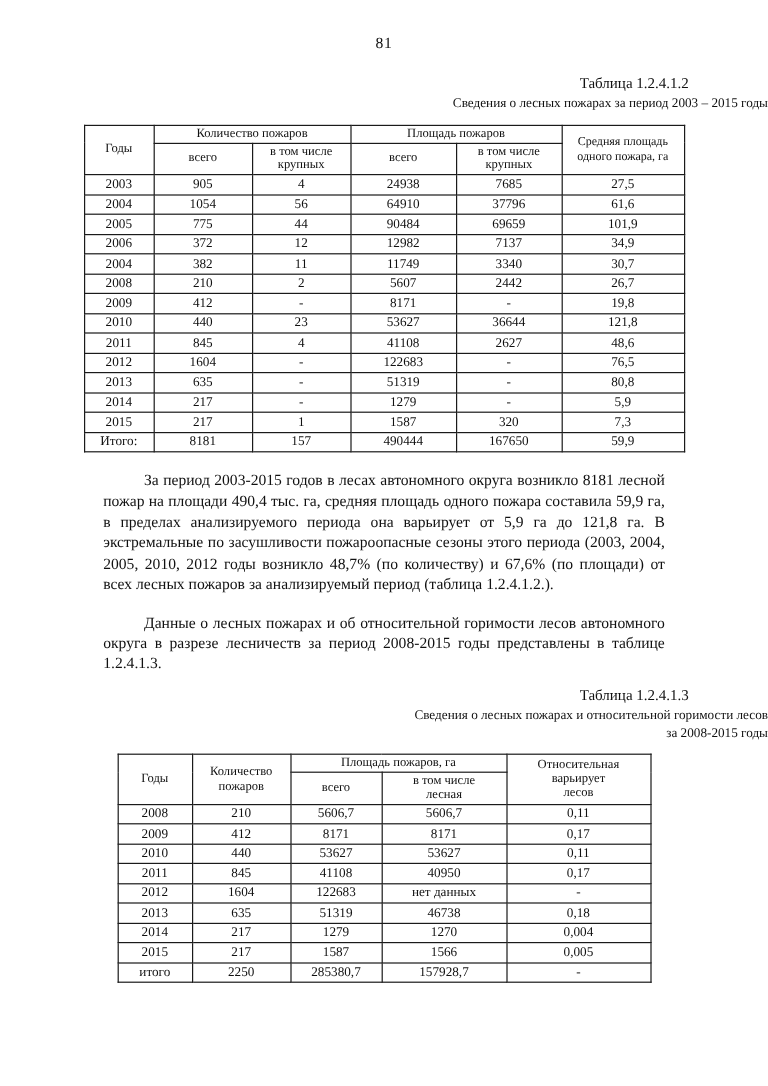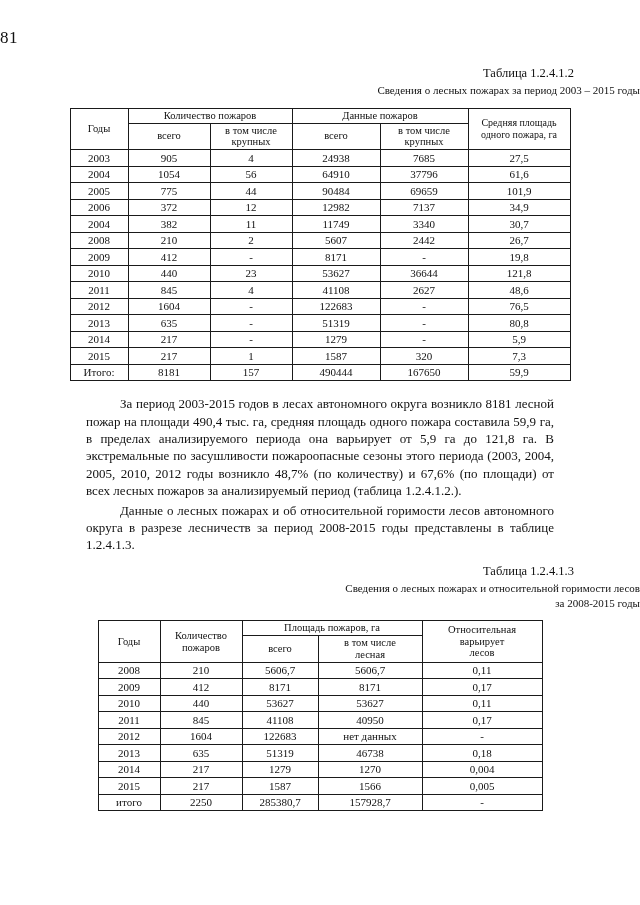--- a/index.html
+++ b/index.html
@@ -17,22 +17,22 @@
     overflow: hidden;
   }
   .page {
     position: relative;
     width: 640px;
     height: 905px;
     box-sizing: border-box;
     padding: 0;
   }
   .page-number {
-    text-align: left;
-    font-size: 17px;
+    text-align: center;
+    font-size: 13px;
     margin-top: 28px;
     letter-spacing: 0.5px;
   }
   .table-caption-right {
     text-align: right;
     font-size: 12.5px;
     padding-right: 66px;
     margin-top: 18px;
   }
   .table-title {
@@ -89,21 +89,21 @@
 
   .body-text {
     margin: 14px 86px 0 86px;
     font-size: 13px;
     line-height: 1.34;
     text-align: justify;
     text-indent: 34px;
     hyphens: none;
   }
   .body-text.p2 {
-    margin-top: 2px;
+    margin-top: 14px;
   }
   .caption2-wrap {
     margin-top: 10px;
   }
   .hdr-sub { font-size: 10px; }
 </style>
 </head>
 <body>
 
 <div class="page">
@@ -120,21 +120,21 @@
           <col class="c-cnt">
           <col class="c-cntbig">
         <col class="c-area">
           <col class="c-areabig">
           <col class="c-avg">
       </colgroup>
       <thead>
         <tr>
           <th rowspan="2">Годы</th>
           <th colspan="2">Количество пожаров</th>
-          <th colspan="2">Данные пожаров</th>
+          <th colspan="2">Площадь пожаров</th>
           <th rowspan="2">
             <span class="hdr-sub">Средняя площадь</span><br>
             <span class="hdr-sub">одного пожара, га</span>
           </th>
         </tr>
         <tr>
           <th>всего</th>
           <th>
             <span>в том числе</span><br>
             <span>крупных</span>

